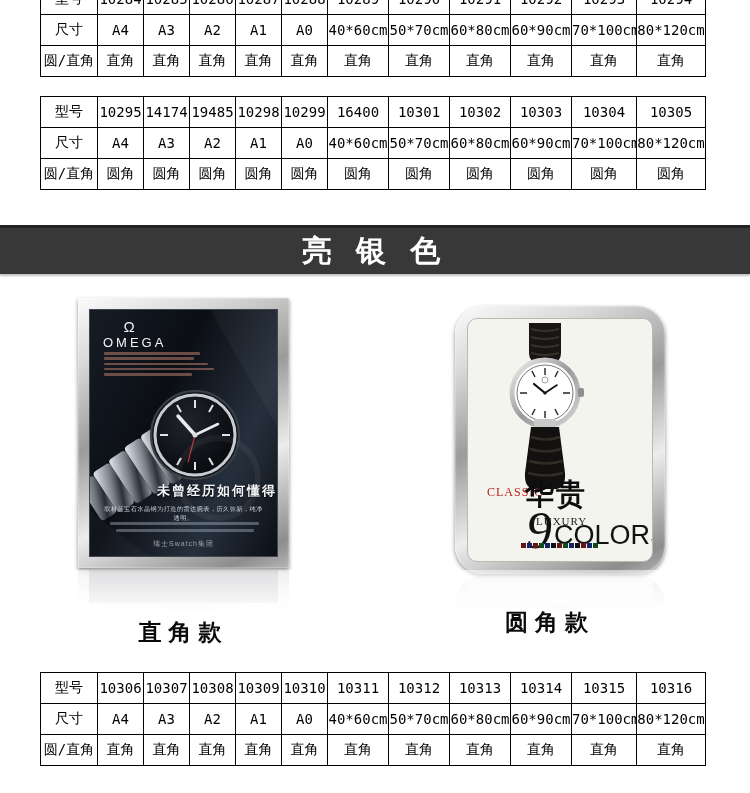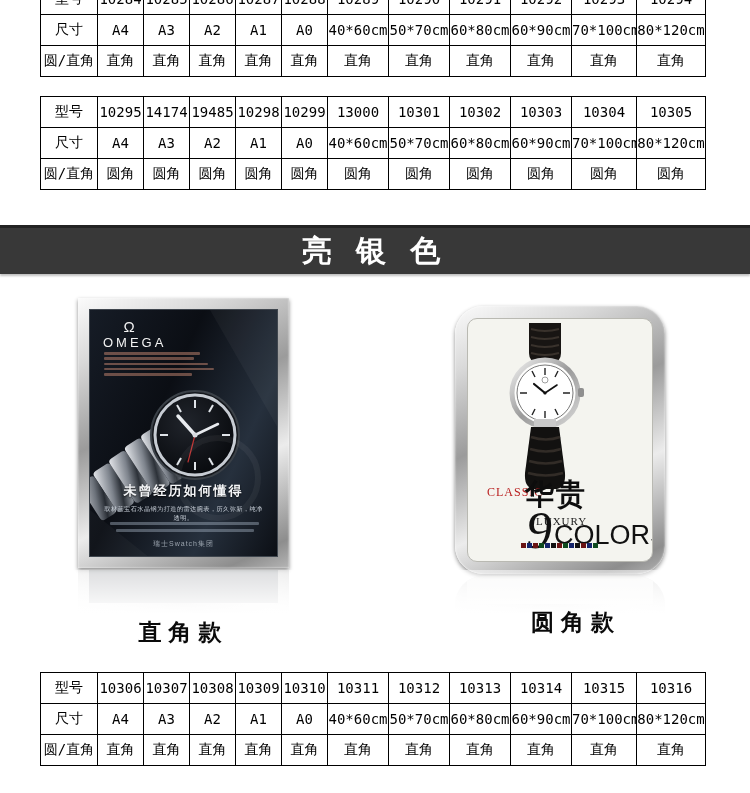--- a/index.html
+++ b/index.html
@@ -50,21 +50,21 @@
   #poster-right{
     background:#f4f4ef;border:1px solid #b9b9b2;border-radius:10px;
   }
   
   .omega-logo{position:absolute;left:13px;top:10px;color:#f2f2f2;text-align:center;width:52px;}
   .omega-symbol{font-size:15px;line-height:14px;display:block;}
   .omega-word{font-size:13px;letter-spacing:3px;display:block;margin-top:1px;}
   .micro-lines{position:absolute;left:14px;top:42px;width:118px;}
   .micro-lines div{height:2.5px;margin-bottom:2.8px;background:rgba(186,128,108,0.55);border-radius:1px;}
   .left-headline{
-    position:absolute;left:0;top:172px;width:100%;text-align:center;
+    position:absolute;left:0;top:172px;width:100%;text-align:right;
     color:#f5f6f8;font-size:13px;font-weight:bold;letter-spacing:2px;
     text-shadow:0 1px 2px rgba(0,0,0,0.8);
   }
   .left-subline{
     position:absolute;left:0;top:194px;width:100%;text-align:center;
     color:#c9d0d9;font-size:7px;letter-spacing:0.5px;transform:scale(0.88);
   }
   .para-bars{position:absolute;left:20px;top:212px;width:149px;}
   .para-bars div{height:3px;margin-bottom:3.5px;background:rgba(160,172,188,0.45);border-radius:1px;}
   .left-footer{
@@ -86,21 +86,21 @@
     background:linear-gradient(155deg,#fbfbfb 0%,#d9d9d9 18%,#9b9b9b 42%,#ececec 66%,#8d8d8d 100%);}
   #refl-left{left:78px;top:570px;width:211px;height:44px;padding:11px 11px 0 11px;}
   #refl-right{left:455px;top:576px;width:210px;height:40px;padding:12px 12px 0 12px;border-radius:0 0 28px 28px;}
   .refl-inner-dark{width:100%;height:100%;background:#2a313c;}
   .refl-inner-light{width:100%;height:100%;background:#e8e8e3;}
   .refl-fade{position:absolute;left:0;width:750px;background:linear-gradient(180deg,rgba(255,255,255,0.55) 0%,#ffffff 88%);}
   #refl-fade-band{top:570px;height:50px;}
   
   .style-label{position:absolute;font-size:23px;font-weight:bold;letter-spacing:7px;color:#0a0a0a;text-align:center;}
   #label-left{left:78px;width:211px;top:617px;}
-  #label-right{left:471px;width:210px;top:607px;}
+  #label-right{left:445px;width:210px;top:607px;}
 </style>
 </head>
 <body>
 
 <table class="spec-table" id="table1">
   <colgroup>
       <col style="width:57px">
       <col style="width:46px">
       <col style="width:46px">
       <col style="width:46px">
@@ -175,21 +175,21 @@
       <col style="width:69px">
     </colgroup>
   <tbody>
       <tr>
         <td>型号</td>
         <td>10295</td>
         <td>14174</td>
         <td>19485</td>
         <td>10298</td>
         <td>10299</td>
-        <td>13000</td>
+        <td>16400</td>
         <td>10301</td>
         <td>10302</td>
         <td>10303</td>
         <td>10304</td>
         <td>10305</td>
       </tr>
       <tr>
         <td>尺寸</td>
         <td>A4</td>
         <td>A3</td>

